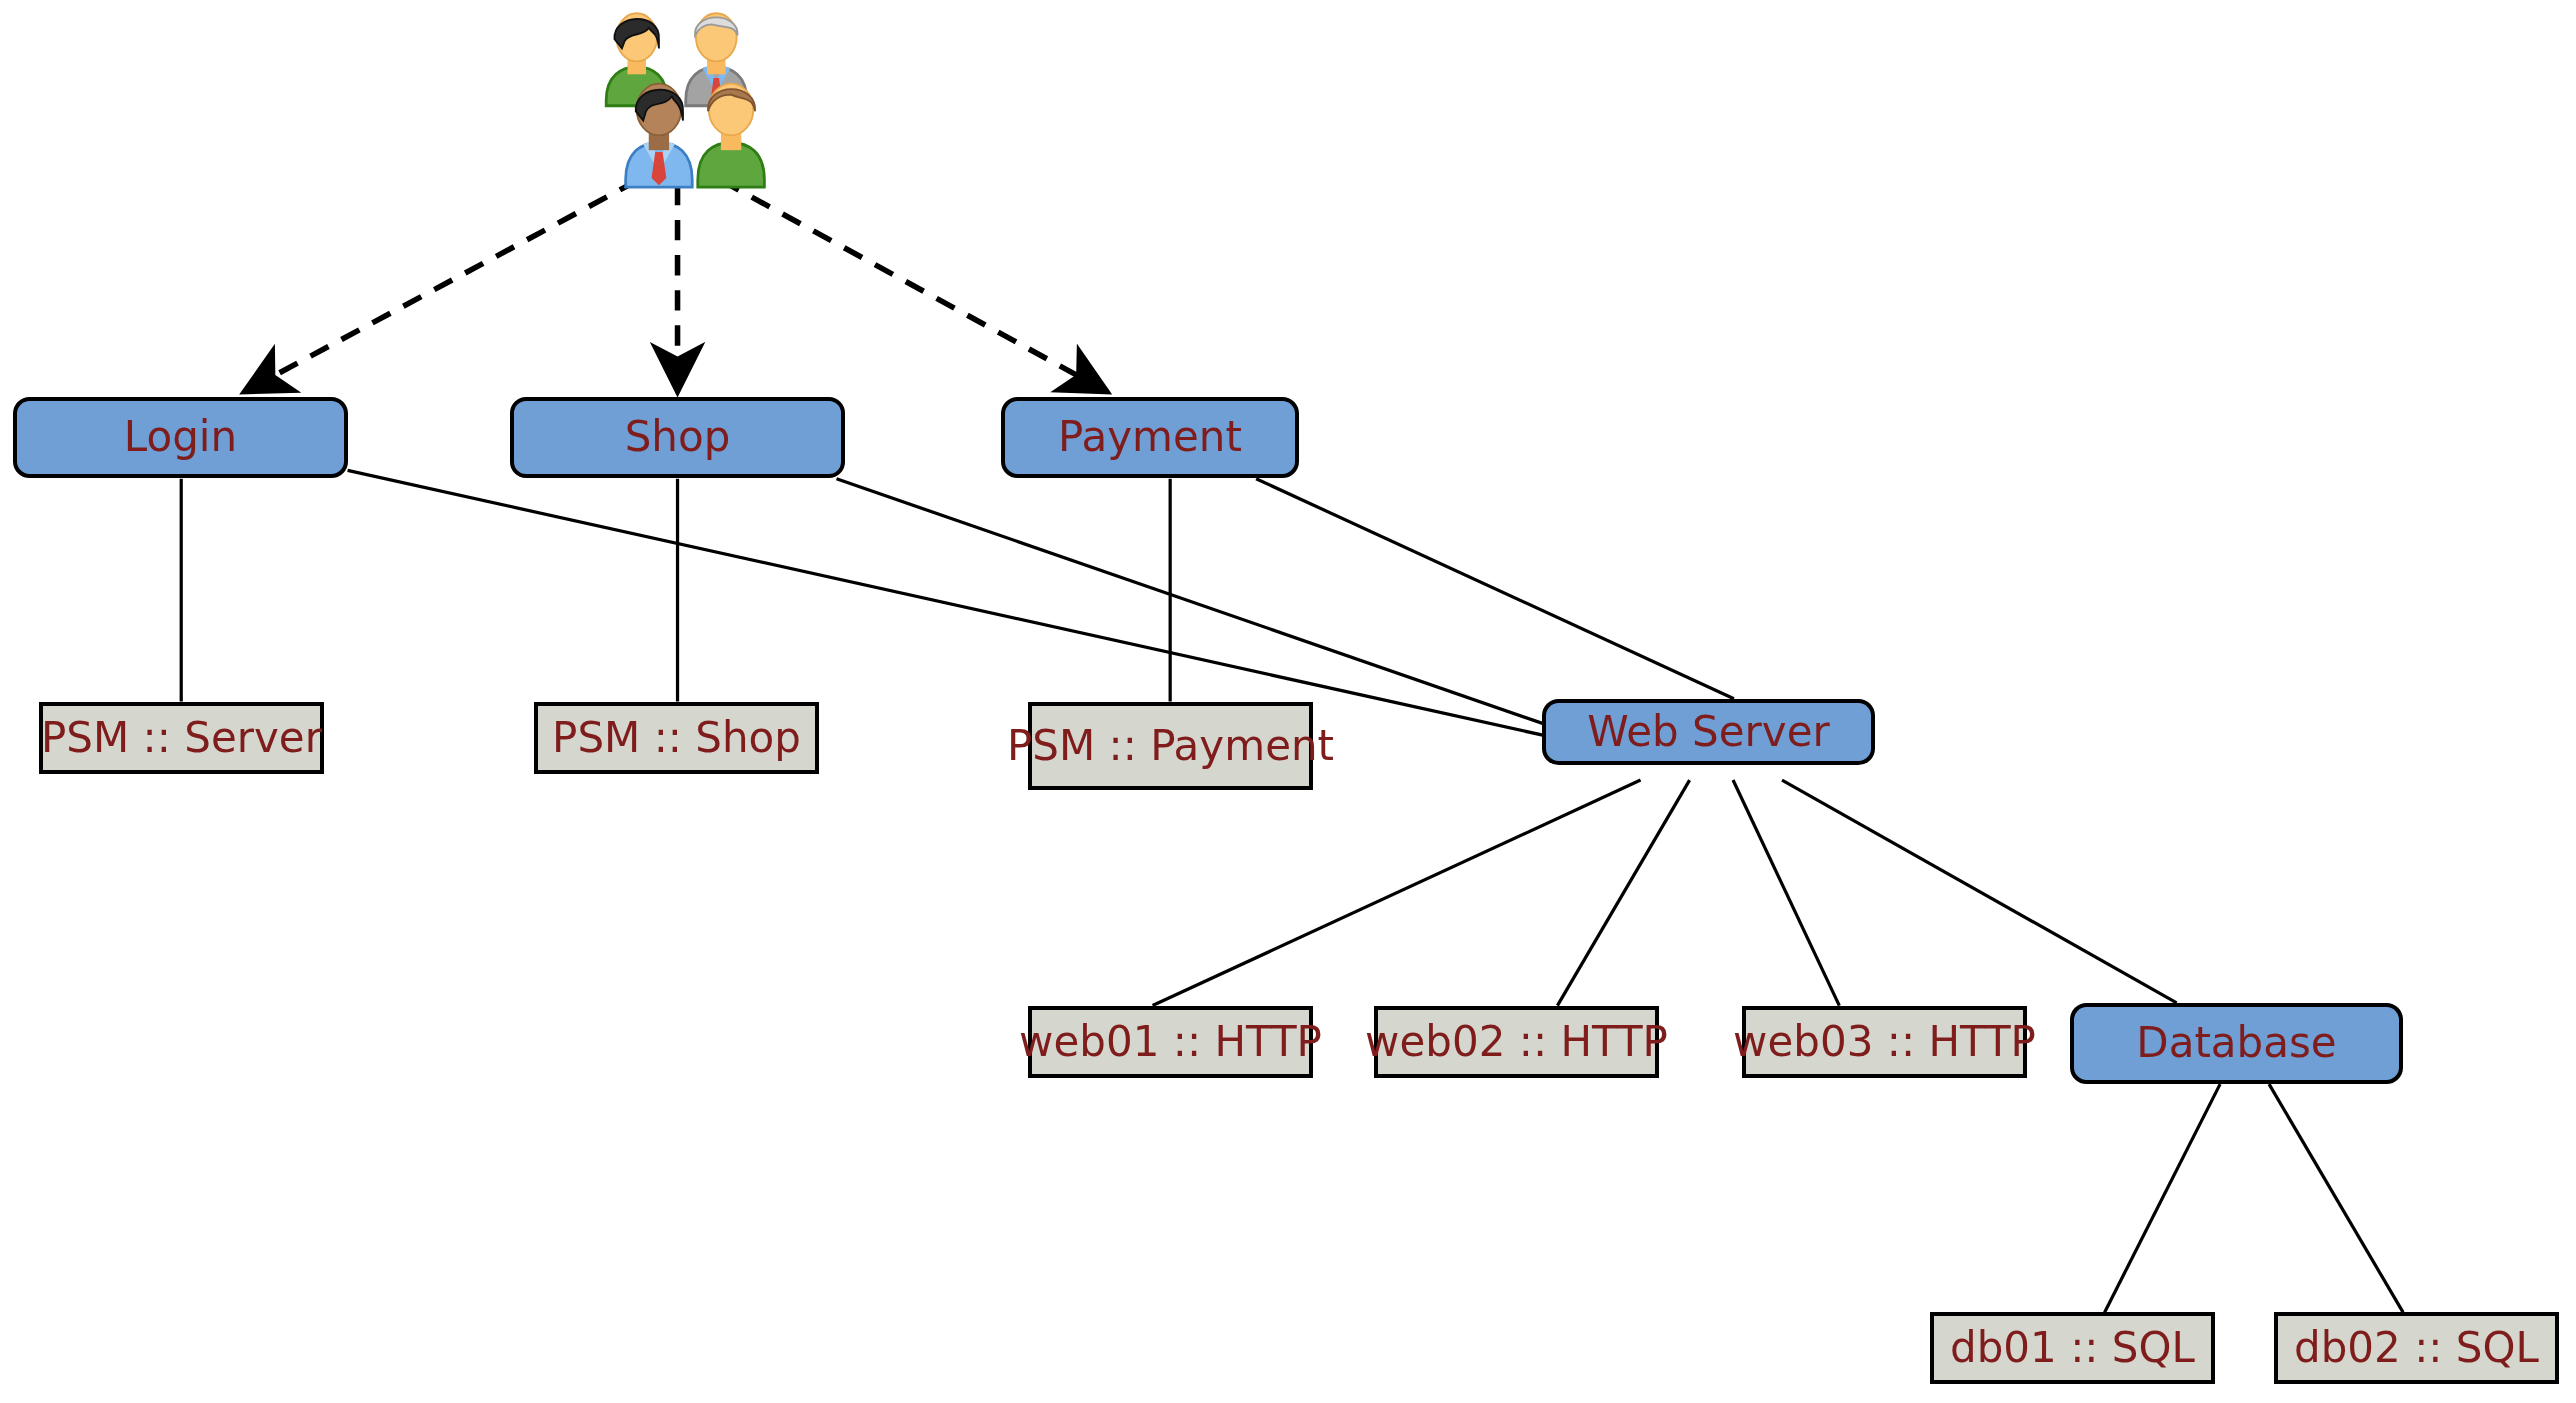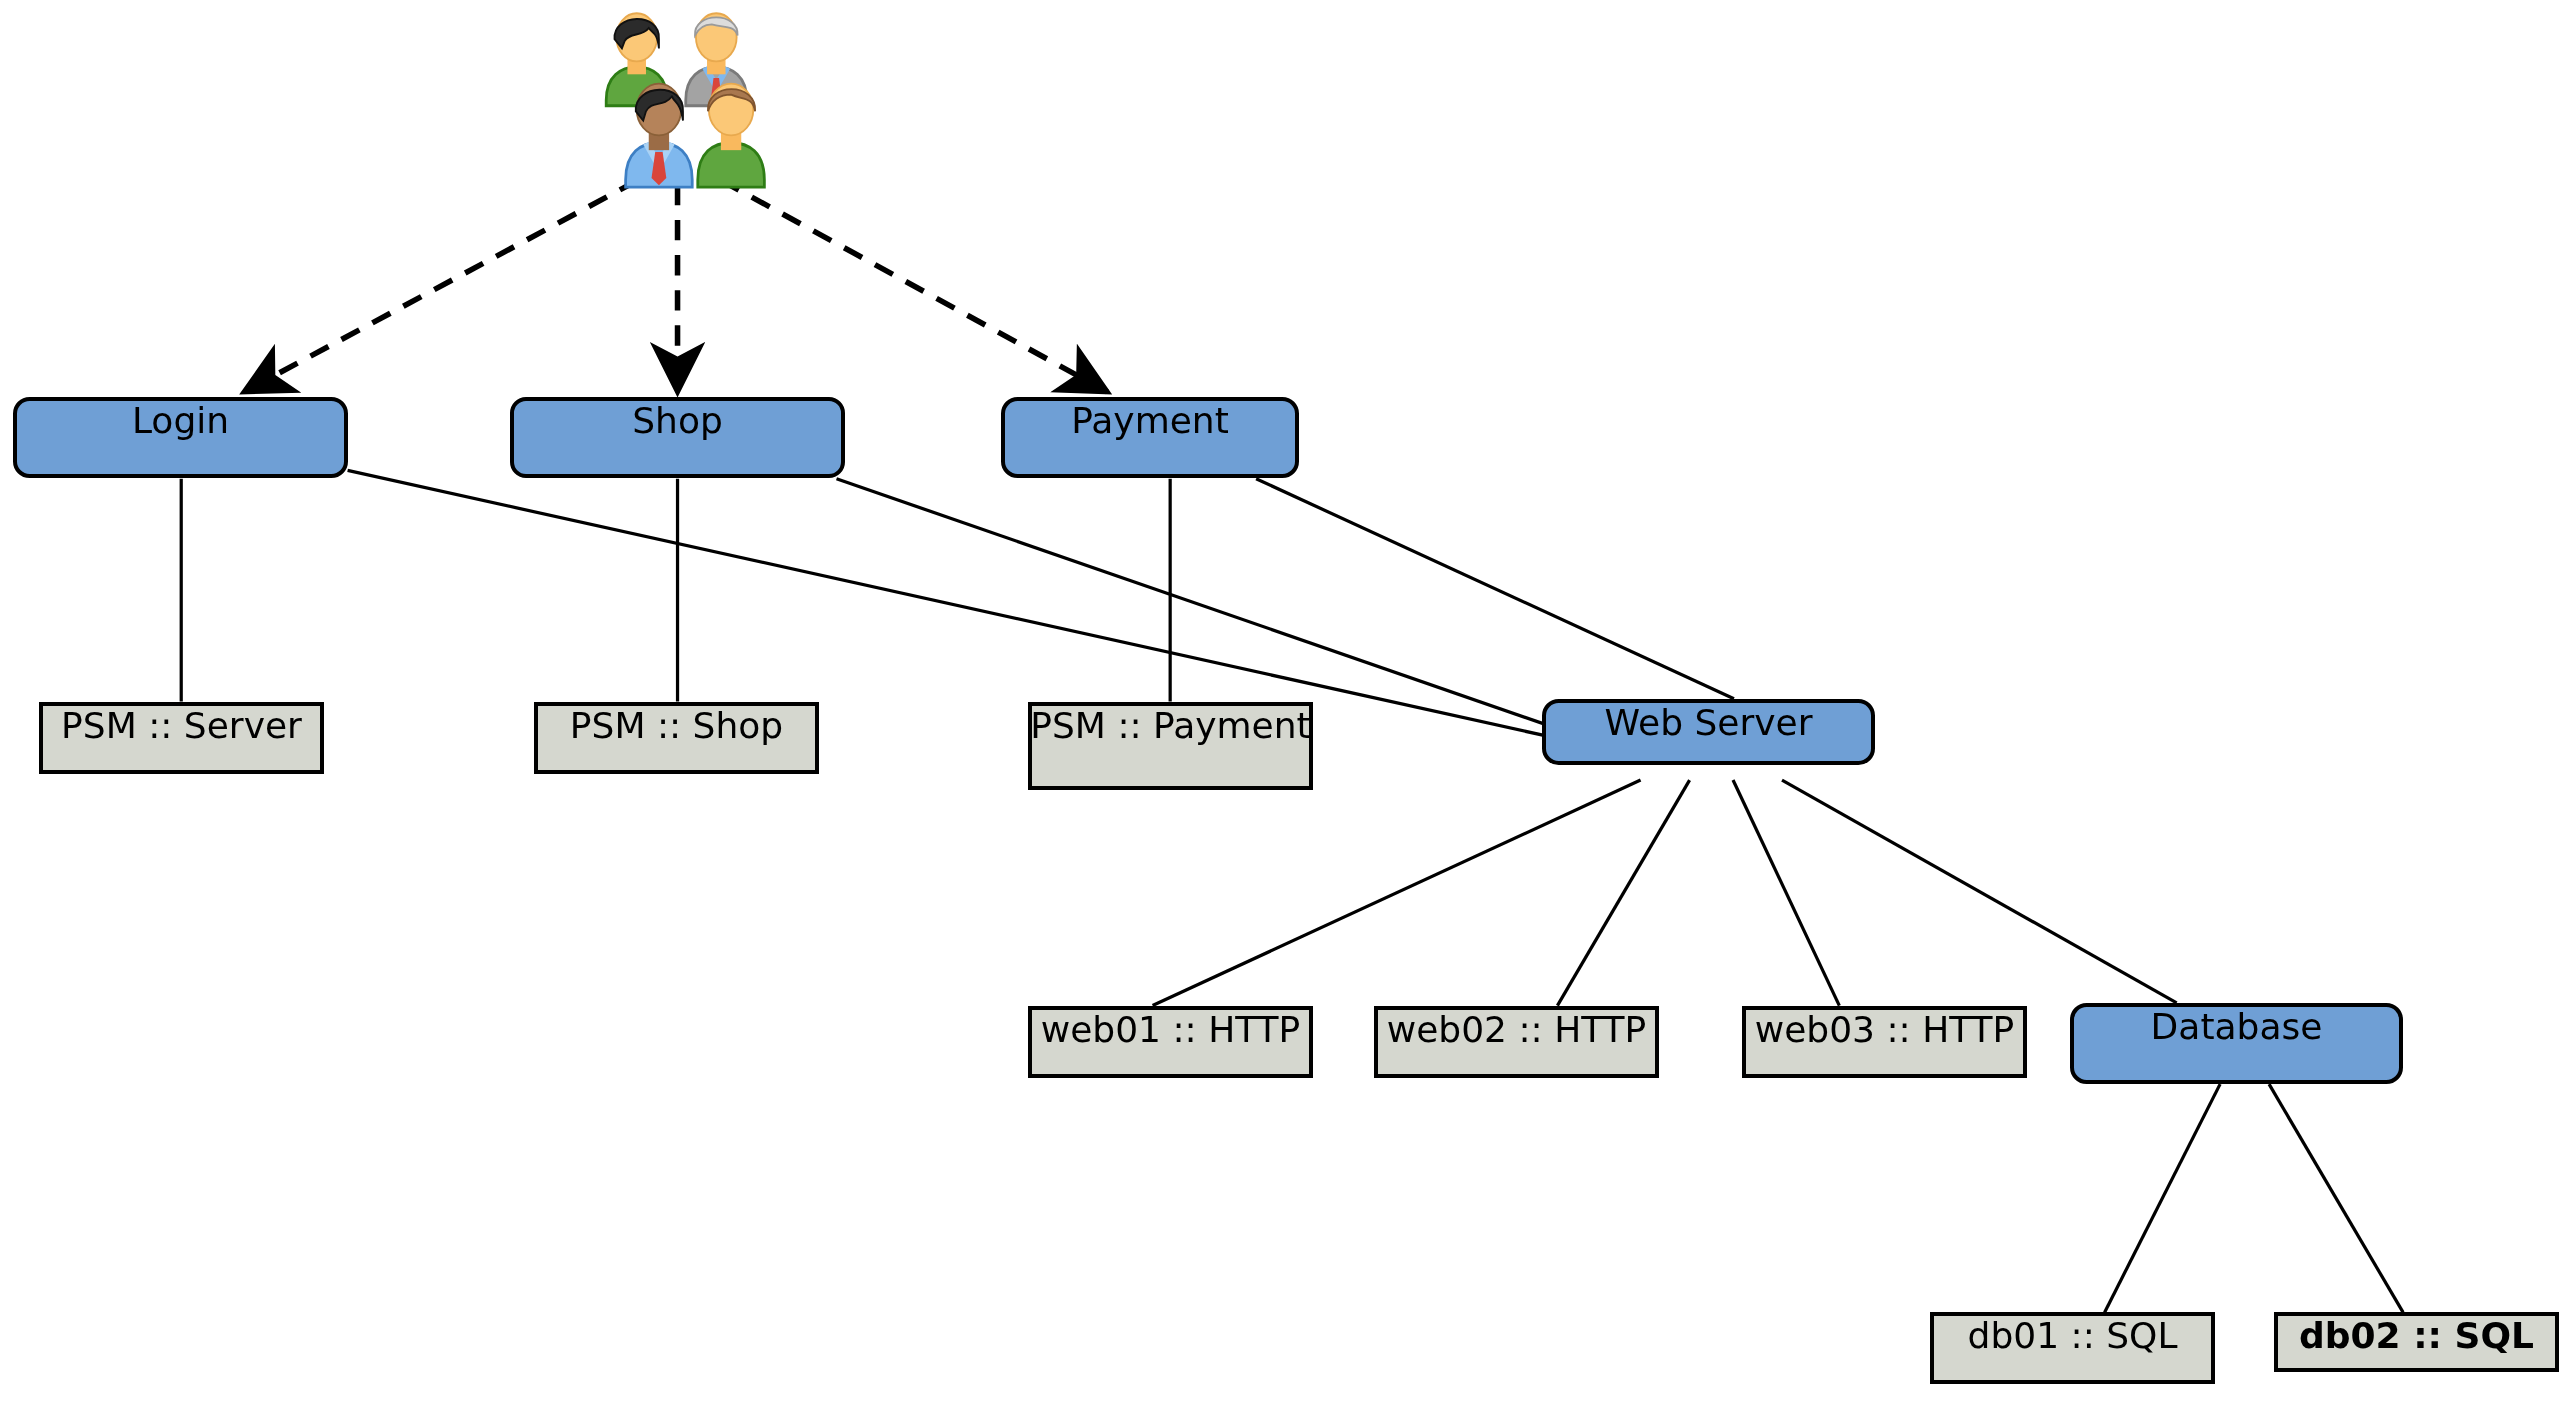--- a/index.html
+++ b/index.html
@@ -22,24 +22,25 @@
     left: 0;
     top: 0;
     width: 2576px;
     height: 1403px;
     pointer-events: none;
   }
   .node {
     position: absolute;
     box-sizing: border-box;
     display: flex;
+    align-items: center;
     justify-content: center;
     text-align: center;
-    color: #000000;
-    font-size: 36px;
+    color: #7f1d1d;
+    font-size: 42px;
     line-height: 1.1;
     white-space: nowrap;
     z-index: 5;
   }
   .node.component {
     background: #6F9FD5;
     border: 4.6px solid #000000;
     border-radius: 16.6px;
   }
   .node.artifact {
@@ -163,18 +164,18 @@
     </div>
 
   <div class="node component" style="left: 2070px; top: 1003px; width: 333px; height: 81px; background: rgb(111, 159, 213);">
       <span>Database</span>
     </div>
 
   <div class="node artifact" style="left: 1930px; top: 1312px; width: 285px; height: 72px; background: rgb(213, 215, 207);">
       <span>db01 :: SQL</span>
     </div>
 
-  <div class="node artifact" style="left: 2274px; top: 1312px; width: 285px; height: 60px; background: rgb(213, 215, 207); font-weight: bold;">
+  <div class="node artifact" style="left: 2274px; top: 1312px; width: 285px; height: 72px; background: rgb(213, 215, 207);">
       <span>db02 :: SQL</span>
     </div>
 
 </div>
 
 
 </body></html>

